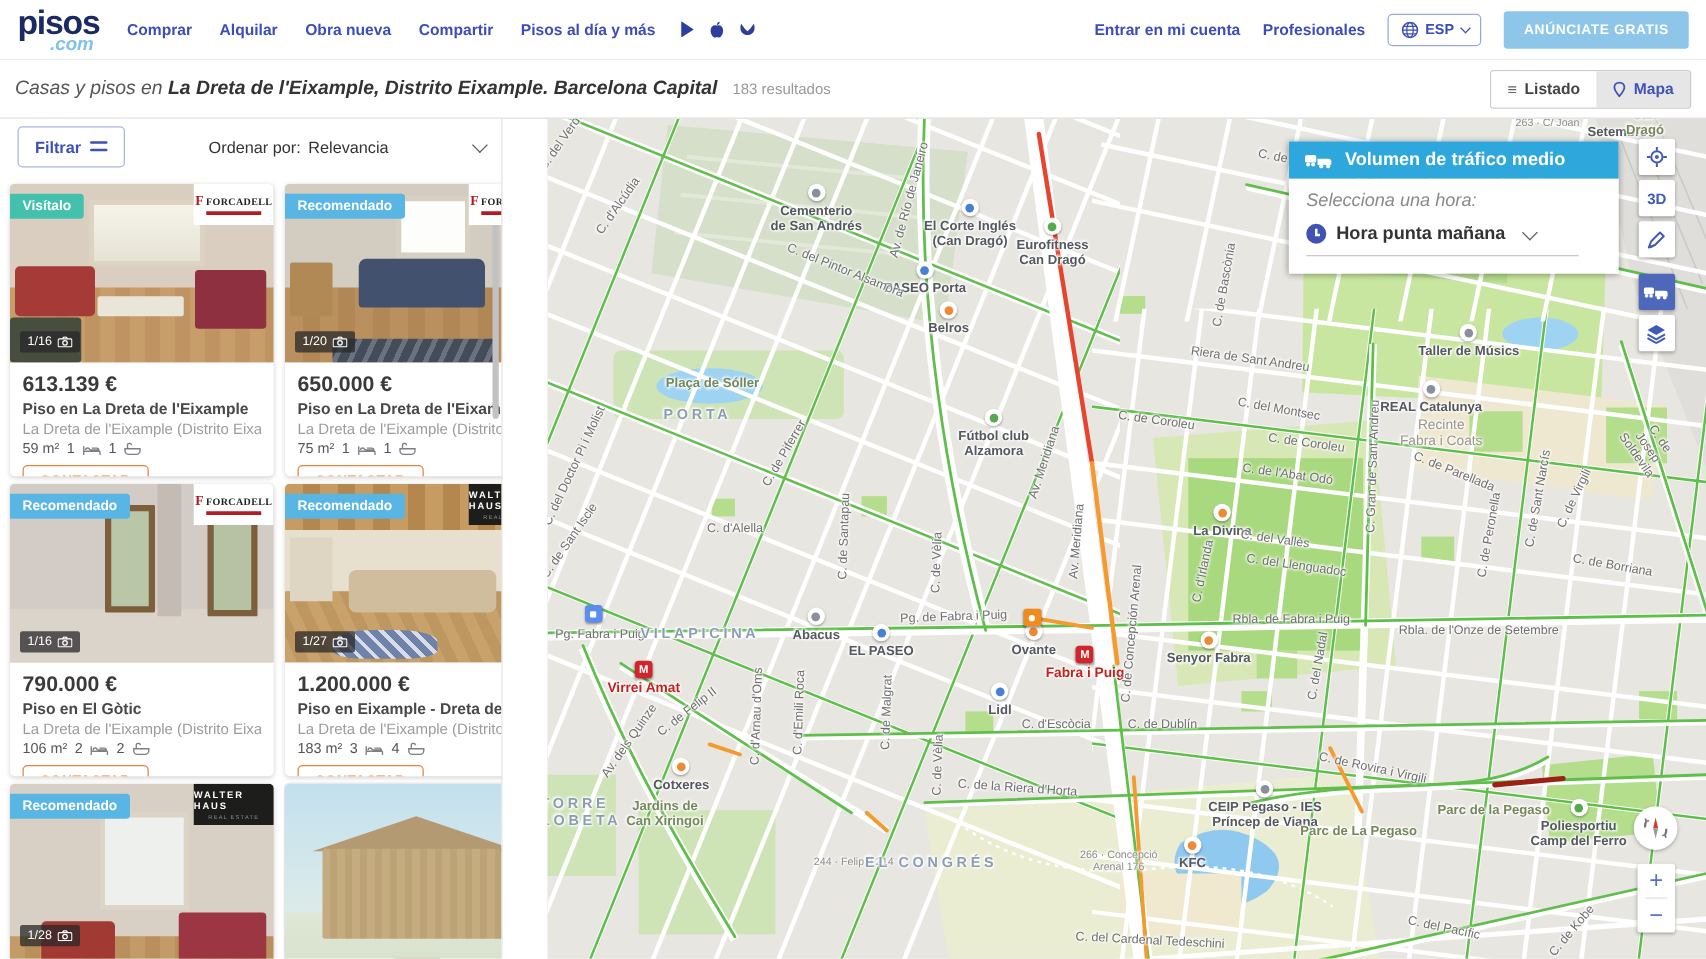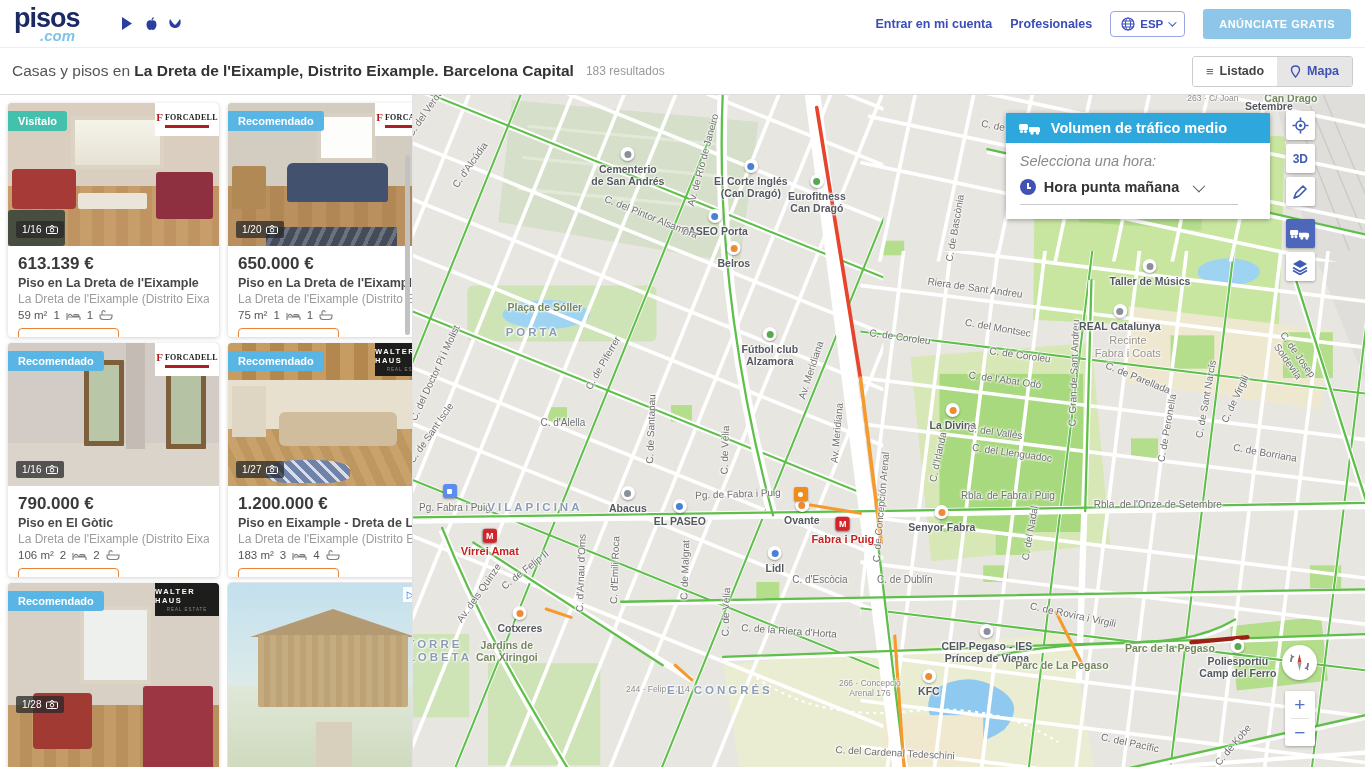--- a/index.html
+++ b/index.html
@@ -14,21 +14,21 @@
   .nav-links a { font-size:12.5px; color:#3a4db9; text-decoration:none; font-weight:600; cursor:pointer; }
   .store-icons { display:flex; gap:9px; margin-left:18px; align-items:center; }
   .store-icons .sicon { width:15px; height:15px; display:flex; align-items:center; justify-content:center; color:#2d3f9e; }
   .nav-right { margin-left:auto; display:flex; align-items:center; gap:18px; }
   .nav-right a { font-size:12.5px; color:#3a4db9; text-decoration:none; font-weight:600; }
   .lang-chip { display:flex; align-items:center; gap:5px; border:1px solid #9aa7e0; border-radius:4px; padding:5px 10px; color:#3a4db9; font-size:11.5px; font-weight:700; cursor:pointer; background:#fff; }
   .cta-btn { background:#8dc6e8; color:#fff; font-size:11px; font-weight:700; letter-spacing:.5px; border:none; border-radius:3px; padding:9px 16px; cursor:pointer; }
 
   
   .headbar { height:47px; display:flex; align-items:center; padding:0 12px; border-bottom:1px solid #ddd; background:#fff; }
-  .page-title { font-size:15.5px; color:#555; }
+  .page-title { font-size:15.5px; color:#555;font-style:italic; }
   .page-title b { color:#333; font-weight:700; }
   .results { font-size:12px; color:#999; margin-left:12px; }
   .view-toggle { margin-left:auto; display:flex; border:1px solid #ccc; border-radius:3px; overflow:hidden; }
   .vt-btn { display:flex; align-items:center; gap:6px; font-size:12.5px; padding:7px 13px; background:#fff; color:#444; cursor:pointer; border:none; font-weight:600; }
   .vt-btn.active { background:#e6e6e6; color:#4053b4; }
   .vt-btn .ham { font-size:13px; color:#666; }
 
   
   .content { display:flex; height:672px; }
   .left-panel { width:450px; position:relative; background:#fff; border-right:1px solid #e2e2e2; overflow:hidden; }
@@ -100,21 +100,21 @@
   
   .ad-card { box-shadow:0 0 0 1px #e3e3e3; }
   .ad-img { position:relative; height:185px; background:linear-gradient(#c3e0ee 0%,#dcebe9 55%,#dfe8d8 56%,#cfdabe 100%); overflow:hidden; }
   .ad-house { position:absolute; left:30px; top:52px; width:150px; height:72px; background:repeating-linear-gradient(90deg,#c5ab80 0 6px,#bca275 6px 12px); border-radius:2px; }
   .ad-roof { position:absolute; left:22px; top:26px; width:0; height:0; border-left:83px solid transparent; border-right:83px solid transparent; border-bottom:28px solid #b49a72; }
   .ad-path { position:absolute; bottom:0; left:88px; width:36px; height:46px; background:#d8cfbc; }
   .ad-chips { position:absolute; top:4px; right:4px; display:flex; gap:2px; z-index:3; }
   .ad-chip { background:rgba(255,255,255,.9); color:#1a73e8; font-size:10px; width:15px; height:15px; display:flex; align-items:center; justify-content:center; cursor:pointer; }
 
   
-  .map { position:relative; width:1038px; height:672px; background:#e8e6e1; overflow:hidden; }
+  .map { position:relative; width:1038px; height:672px; background:#e8e6e1; overflow:hidden;margin-left:36px; }
   .map-svg { position:absolute; inset:0; }
   .map-labels { position:absolute; inset:0; pointer-events:none; }
   .mlabel { position:absolute; display:flex; flex-direction:column; align-items:center; gap:2px; white-space:pre-line; text-align:center; line-height:1.15; }
   .mlabel .mtext { text-shadow:0 0 2px #fff,0 0 3px #fff,1px 1px 2px #fff,-1px -1px 2px #fff; }
   .street .mtext { font-size:10px; color:#6f6f6f; }
   .street-sm .mtext { font-size:8.5px; color:#8c8c8c; }
   .district .mtext { font-size:11.5px; color:#8d9cb5; letter-spacing:3px; font-weight:600; }
   .poi .mtext { font-size:10.5px; color:#54585f; font-weight:600; }
   .park .mtext { font-size:10.5px; color:#74885c; font-weight:600; }
   .area .mtext { font-size:11px; color:#9a948a; }
@@ -157,20 +157,27 @@
   .zoom-div { width:18px; height:1px; background:#e2e2e2; }
 </style>
 </head>
 <body>
 
 <header class="topnav">
   <div class="logo">
     <span class="logo-main">pisos</span>
     <span class="logo-suffix">.com</span>
   </div>
+  <nav class="nav-links">
+    <a>Comprar</a>
+    <a>Alquilar</a>
+    <a>Obra nueva</a>
+    <a>Compartir</a>
+    <a>Pisos al día y más</a>
+  </nav>
   <div class="store-icons">
     <span class="sicon">
       <svg width="12" height="13" viewBox="0 0 12 13">
           <path d="M1 0 L11 6.5 L1 13 Z" fill="#2d3f9e"></path>
         </svg>
     </span>
     <span class="sicon">
       <svg width="13" height="14" viewBox="0 0 13 14">
           <path d="M6.5 3.5 C4 2.5 1.5 4 1.5 7.5 C1.5 10.5 3.5 13 5 13 C5.8 13 6.2 12.6 6.5 12.6 C6.8 12.6 7.2 13 8 13 C9.5 13 11.5 10.5 11.5 7.5 C11.5 4 9 2.5 6.5 3.5 Z M6.5 3 C6.5 1.5 7.5 0.5 8.8 0.3 C8.9 1.8 7.8 2.9 6.5 3 Z" fill="#2d3f9e"></path>
         </svg>
@@ -213,20 +220,31 @@
           <path d="M5.5 1 C3 1 1.5 2.8 1.5 4.8 C1.5 7.3 5.5 12 5.5 12 C5.5 12 9.5 7.3 9.5 4.8 C9.5 2.8 8 1 5.5 1 Z" fill="none" stroke="#4053b4" stroke-width="1.4"></path>
         </svg>
       <span>Mapa</span>
     </button>
   </div>
 </div>
 
 <div class="content">
 
   <section class="left-panel">
+    <div class="filter-row">
+      <button class="filter-btn">
+        <span>Filtrar</span>
+        <span class="slider-icon"></span>
+      </button>
+      <span class="sort-wrap">
+        <span>Ordenar por:</span>
+        <span>Relevancia</span>
+      </span>
+      <span class="sort-chevron chev"></span>
+    </div>
 
     <div class="cards">
 
       <article class="card">
         <div class="card-img p0">
           <div class="ph p-wall"></div>
             <div class="ph p-floor"></div>
             <div class="ph p-win"></div>
           <div class="ph p-sofa"></div>
             <div class="ph p-i1"></div>

